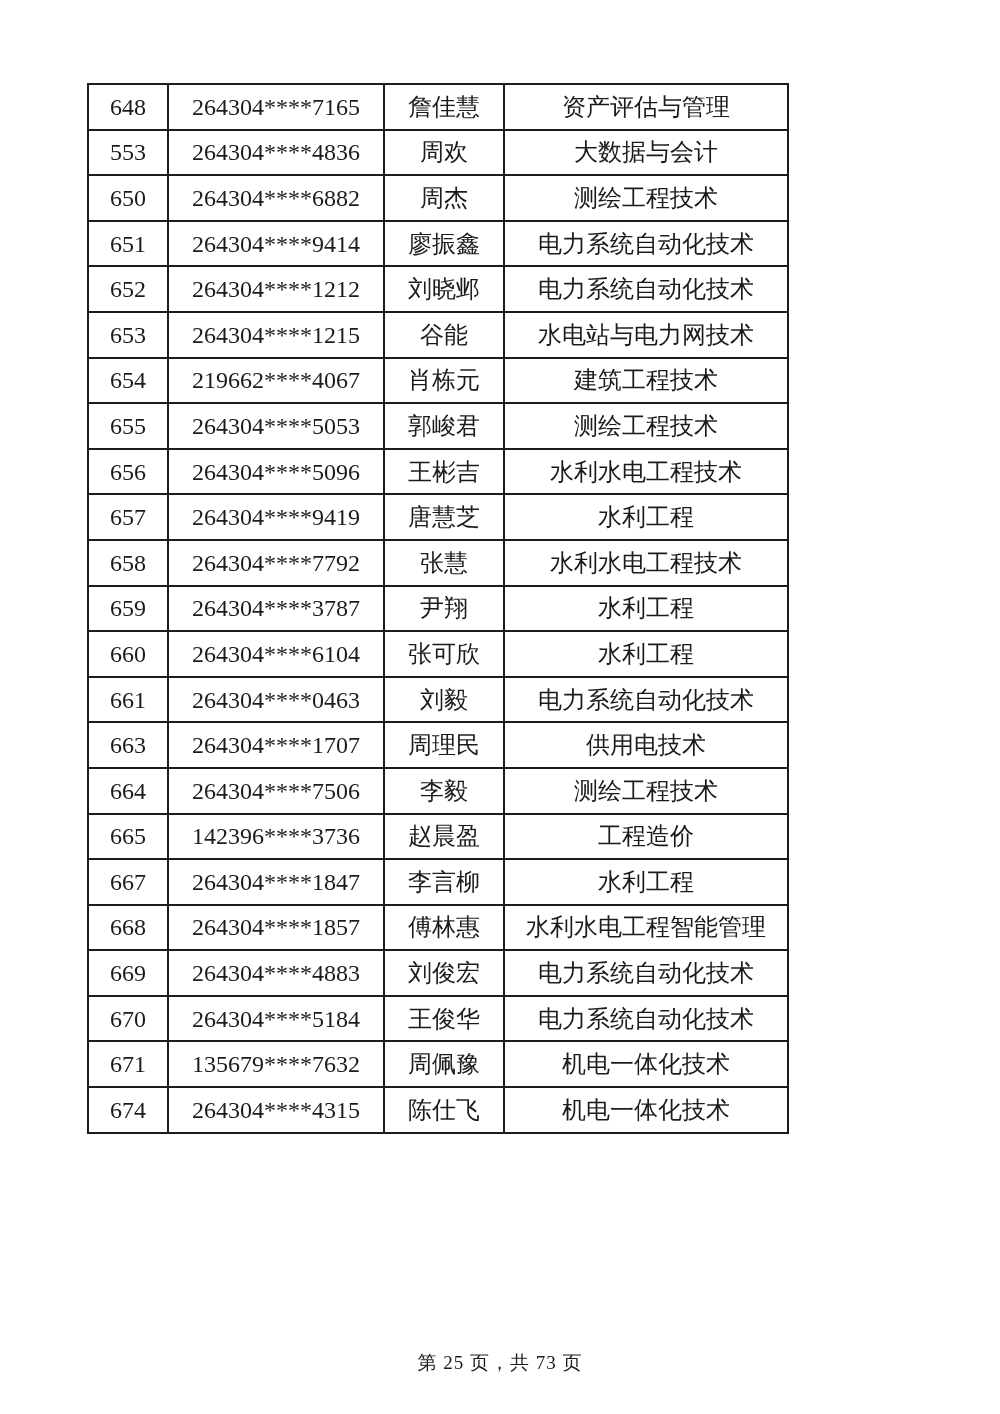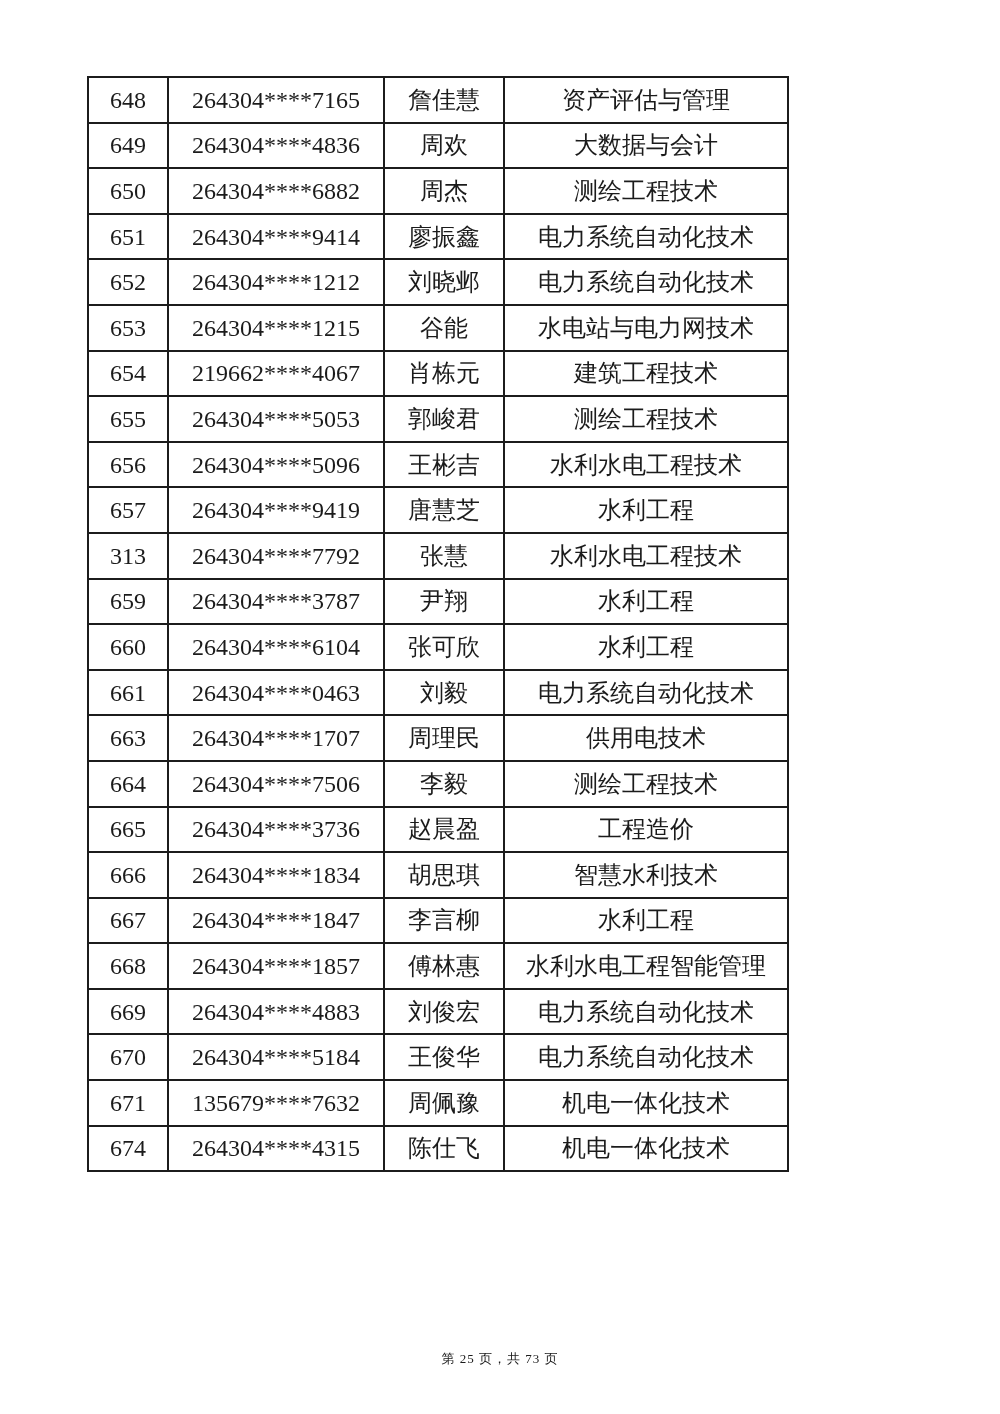--- a/index.html
+++ b/index.html
@@ -16,21 +16,21 @@
   }
   .page {
     position: absolute;
     inset: 0;
     background: #ffffff;
     overflow: hidden;
   }
   table.roster {
     position: absolute;
     left: 87px;
-    top: 76px;
+    top: 83px;
     width: 700px;
     border-collapse: collapse;
     table-layout: fixed;
   }
   table.roster td {
     border: 2px solid #1c1c1c;
     height: 43.6px;
     padding: 0;
     text-align: center;
     vertical-align: middle;
@@ -43,21 +43,21 @@
   .col-num   { width: 80px;  }
   .col-id    { width: 216px; }
   .col-name  { width: 120px; }
   .col-major { width: 284px; }
   .footer {
     position: absolute;
     left: 0;
     top: 1350px;
     width: 1000px;
     text-align: center;
-    font-size: 13px;
+    font-size: 19px;
     color: #1b1b1b;
     letter-spacing: 1px;
   }
 </style>
 </head>
 <body>
 
 <div class="page">
 
   <table class="roster">
@@ -68,21 +68,21 @@
       <col class="col-major">
     </colgroup>
     <tbody id="table-body">
         <tr>
     <td>648</td>
     <td>264304****7165</td>
     <td>詹佳慧</td>
     <td>资产评估与管理</td>
   </tr>
         <tr>
-    <td>649</td>
+    <td>553</td>
     <td>264304****4836</td>
     <td>周欢</td>
     <td>大数据与会计</td>
   </tr>
         <tr>
     <td>650</td>
     <td>264304****6882</td>
     <td>周杰</td>
     <td>测绘工程技术</td>
   </tr>
@@ -122,21 +122,21 @@
     <td>王彬吉</td>
     <td>水利水电工程技术</td>
   </tr>
         <tr>
     <td>657</td>
     <td>264304****9419</td>
     <td>唐慧芝</td>
     <td>水利工程</td>
   </tr>
         <tr>
-    <td>313</td>
+    <td>658</td>
     <td>264304****7792</td>
     <td>张慧</td>
     <td>水利水电工程技术</td>
   </tr>
         <tr>
     <td>659</td>
     <td>264304****3787</td>
     <td>尹翔</td>
     <td>水利工程</td>
   </tr>
@@ -159,29 +159,23 @@
     <td>供用电技术</td>
   </tr>
         <tr>
     <td>664</td>
     <td>264304****7506</td>
     <td>李毅</td>
     <td>测绘工程技术</td>
   </tr>
         <tr>
     <td>665</td>
-    <td>264304****3736</td>
+    <td>142396****3736</td>
     <td>赵晨盈</td>
     <td>工程造价</td>
-  </tr>
-        <tr>
-    <td>666</td>
-    <td>264304****1834</td>
-    <td>胡思琪</td>
-    <td>智慧水利技术</td>
   </tr>
         <tr>
     <td>667</td>
     <td>264304****1847</td>
     <td>李言柳</td>
     <td>水利工程</td>
   </tr>
         <tr>
     <td>668</td>
     <td>264304****1857</td>

